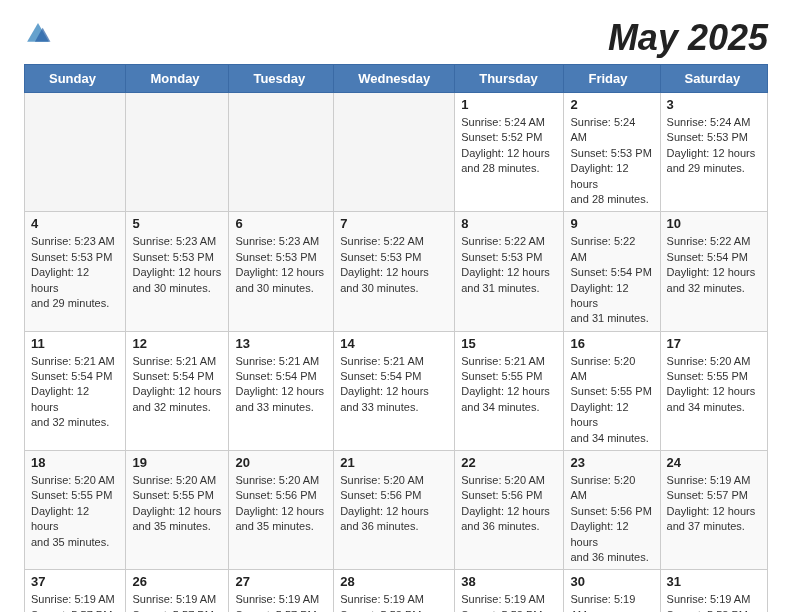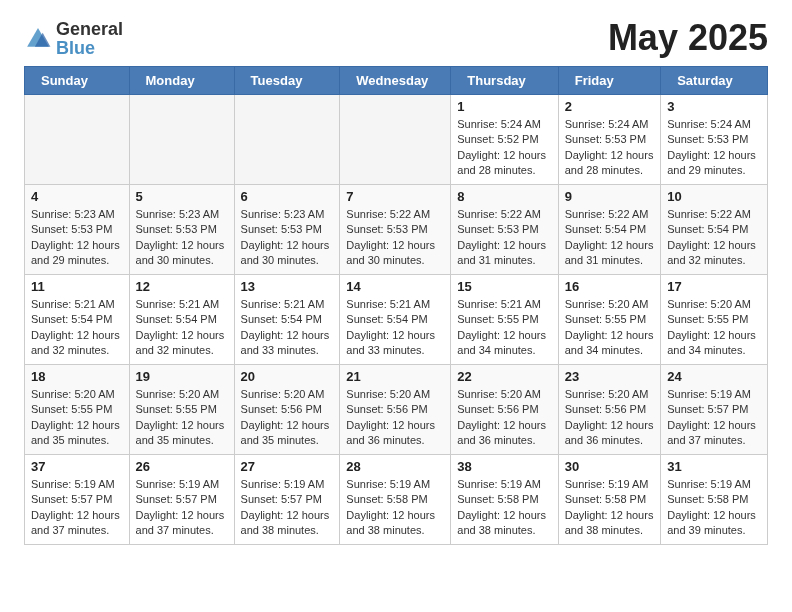--- a/index.html
+++ b/index.html
@@ -34,20 +34,21 @@
       font-weight: bold;
       color: #4a90c4;
       line-height: 1;
     }
     .logo-icon {
       width: 28px;
       height: 28px;
     }
     .title-section {
       text-align: right;
+      font-style: italic;
     }
     .month-title {
       font-size: 36px;
       font-weight: bold;
       color: #222;
       line-height: 1;
     }
     .location {
       font-size: 15px;
       color: #444;
@@ -56,21 +57,21 @@
     .calendar {
       width: 100%;
       border-collapse: collapse;
       border: 1px solid #ccc;
     }
     .calendar th {
       background: #4a7bb5;
       color: #fff;
       font-size: 13px;
       font-weight: bold;
-      padding: 6px 16px;
+      padding: 6px 24px;
       text-align: left;
       border: 1px solid #3a6aa5;
     }
     .calendar td {
       vertical-align: top;
       border: 1px solid #ccc;
       padding: 4px 6px;
       width: 113px;
       min-height: 90px;
       font-size: 11px;
@@ -102,28 +103,20 @@
 <body>
 
 <div class="page">
   <div class="header">
     <div class="logo">
       <svg class="logo-icon" viewBox="0 0 36 36">
         <rect x="0" y="0" width="36" height="36" fill="white"></rect>
         <polygon points="18,4 32,28 4,28" fill="#4a90c4" opacity="0.85"></polygon>
         <polygon points="24,10 34,28 14,28" fill="#2a5fa5" opacity="0.7"></polygon>
       </svg>
-      <div>
-        <div>
-          <span class="logo-text-general">General</span>
-        </div>
-        <div>
-          <span class="logo-text-blue">Blue</span>
-        </div>
-      </div>
     </div>
     <div class="title-section">
       <div class="month-title">May 2025</div>
     </div>
   </div>
 
   <table class="calendar">
     <thead>
       <tr>
       <th>Sunday</th>

